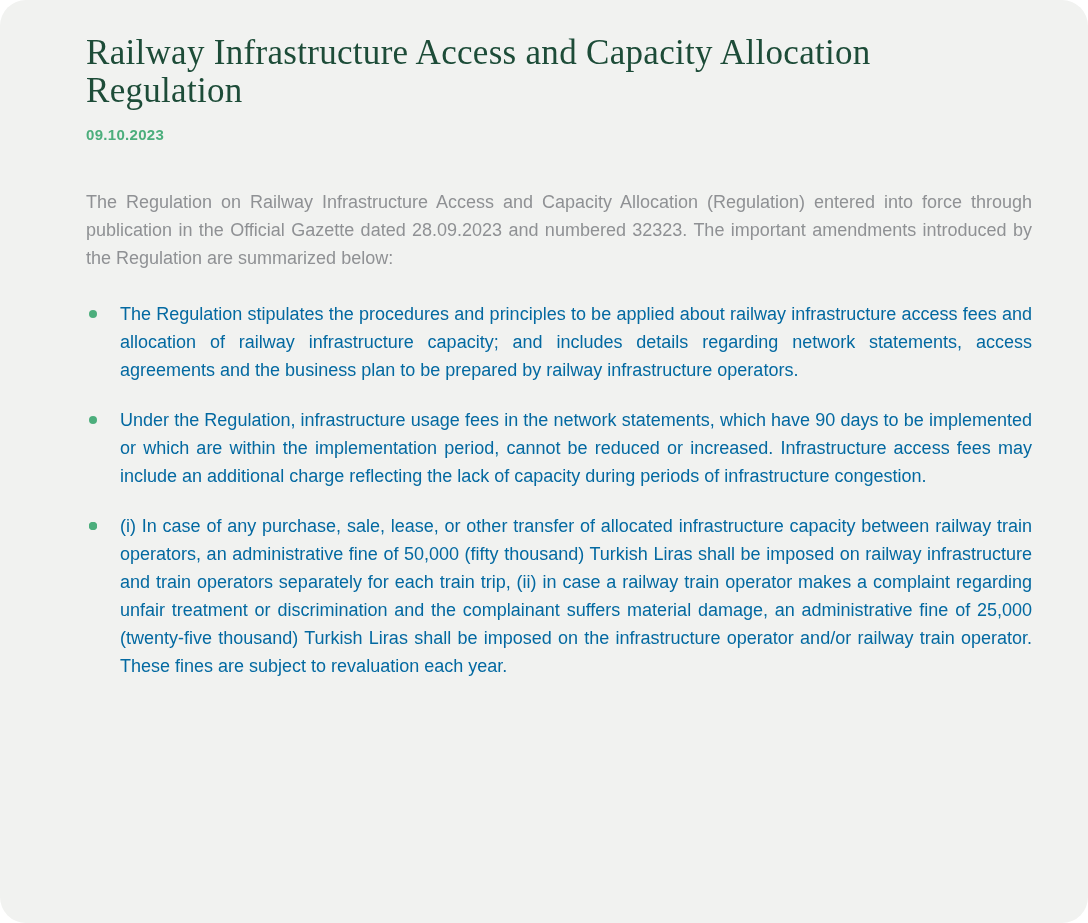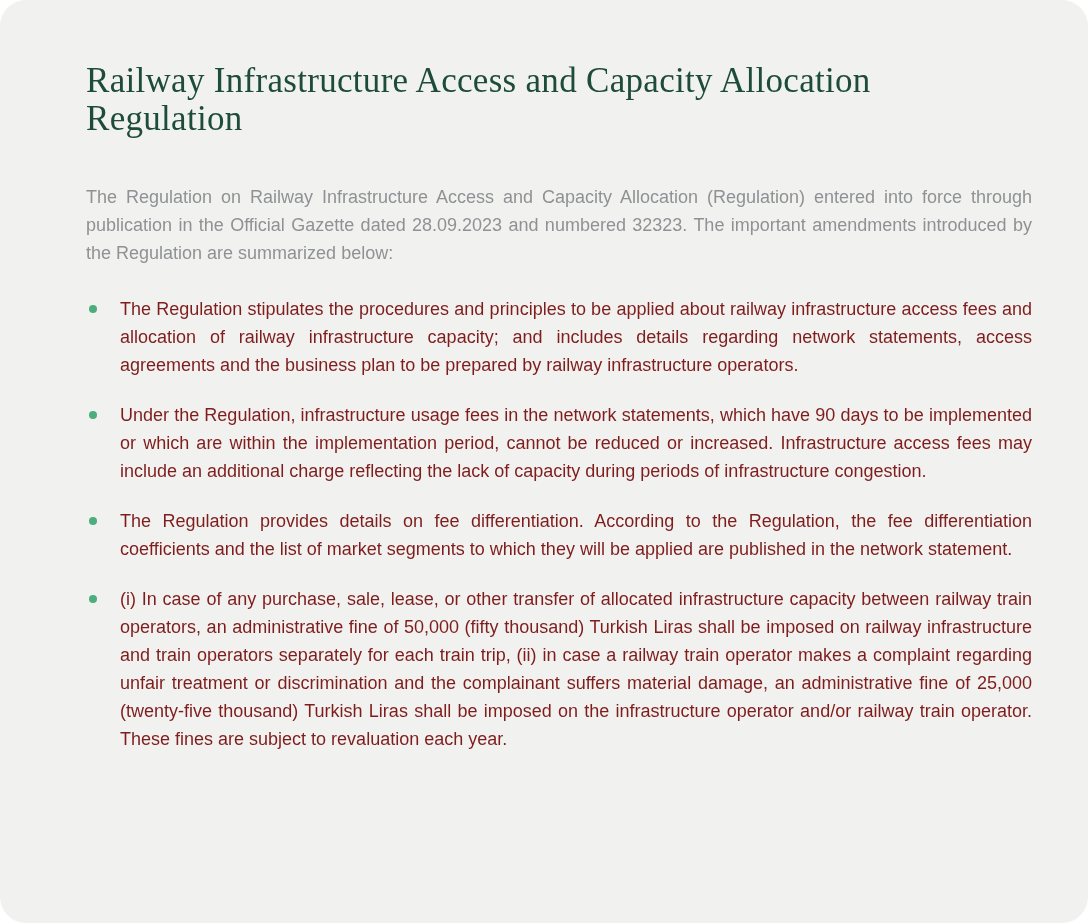--- a/index.html
+++ b/index.html
@@ -8,21 +8,21 @@
     background: #ffffff;
     font-family: "Liberation Sans", sans-serif;
     width: 1088px;
     height: 923px;
   }
   .card {
     width: 1088px;
     height: 923px;
     background: #f1f2f0;
     border-radius: 26px;
-    padding: 62px 56px 0 86px;
+    padding: 34px 56px 0 86px;
     overflow: hidden;
   }
   .page-title {
     font-family: "Liberation Serif", "DejaVu Serif", serif;
     font-weight: 500;
     font-size: 35px;
     line-height: 38px;
     letter-spacing: 0.3px;
     color: #1d4c38;
     margin: 0;
@@ -46,55 +46,55 @@
     list-style: none;
     margin: 28px 0 0 0;
     padding: 0;
   }
   ul.bullets li {
     position: relative;
     padding-left: 34px;
     margin-bottom: 22px;
     font-size: 18px;
     line-height: 28px;
-    color: #7f1d1d;
+    color: #0369a1;
     text-align: justify;
   }
   .dot {
     position: absolute;
     left: 3px;
     top: 10px;
     width: 8px;
     height: 8px;
     border-radius: 50%;
     background: #4cae7c;
   }
 </style>
 </head>
 <body>
 
 <div class="card">
   <article>
     <h1 class="page-title">Railway Infrastructure Access and Capacity Allocation Regulation</h1>
 
+    <div class="publish-date">09.10.2023</div>
 
     <p class="intro">The Regulation on Railway Infrastructure Access and Capacity Allocation (Regulation) entered into force through publication in the Official Gazette dated 28.09.2023 and numbered 32323. The important amendments introduced by the Regulation are summarized below:</p>
 
     <ul class="bullets">
       <li>
         <span class="dot"></span>
         <span>The Regulation stipulates the procedures and principles to be applied about railway infrastructure access fees and allocation of railway infrastructure capacity; and includes details regarding network statements, access agreements and the business plan to be prepared by railway infrastructure operators.</span>
       </li>
       <li>
         <span class="dot"></span>
         <span>Under the Regulation, infrastructure usage fees in the network statements, which have 90 days to be implemented or which are within the implementation period, cannot be reduced or increased. Infrastructure access fees may include an additional charge reflecting the lack of capacity during periods of infrastructure congestion.</span>
       </li>
       <li>
         <span class="dot"></span>
-        <span>The Regulation provides details on fee differentiation. According to the Regulation, the fee differentiation coefficients and the list of market segments to which they will be applied are published in the network statement.</span>
       </li>
       <li>
         <span class="dot"></span>
         <span>(i) In case of any purchase, sale, lease, or other transfer of allocated infrastructure capacity between railway train operators, an administrative fine of 50,000 (fifty thousand) Turkish Liras shall be imposed on railway infrastructure and train operators separately for each train trip, (ii) in case a railway train operator makes a complaint regarding unfair treatment or discrimination and the complainant suffers material damage, an administrative fine of 25,000 (twenty-five thousand) Turkish Liras shall be imposed on the infrastructure operator and/or railway train operator. These fines are subject to revaluation each year.</span>
       </li>
     </ul>
   </article>
 </div>
 
 </body></html>

